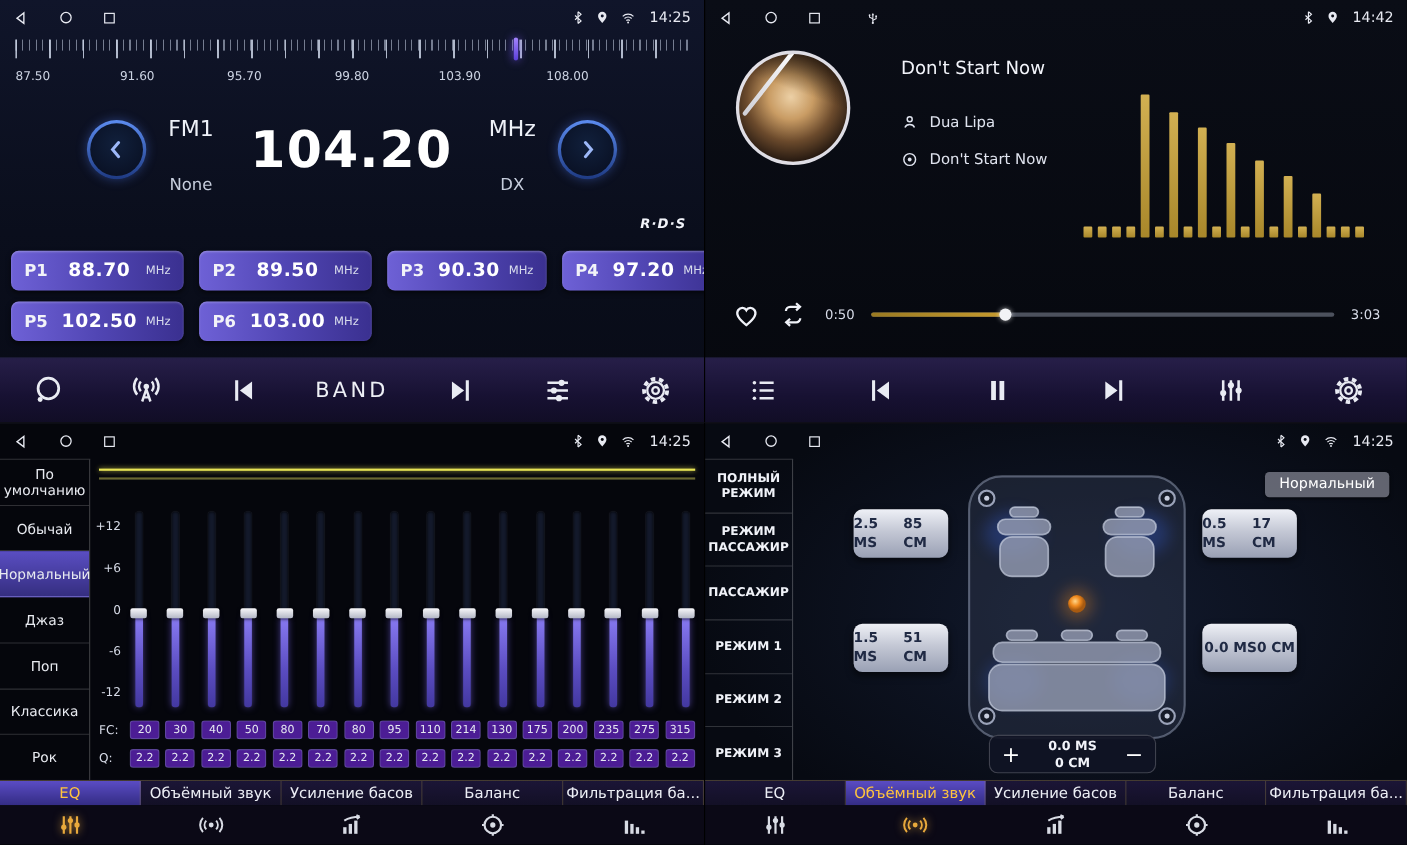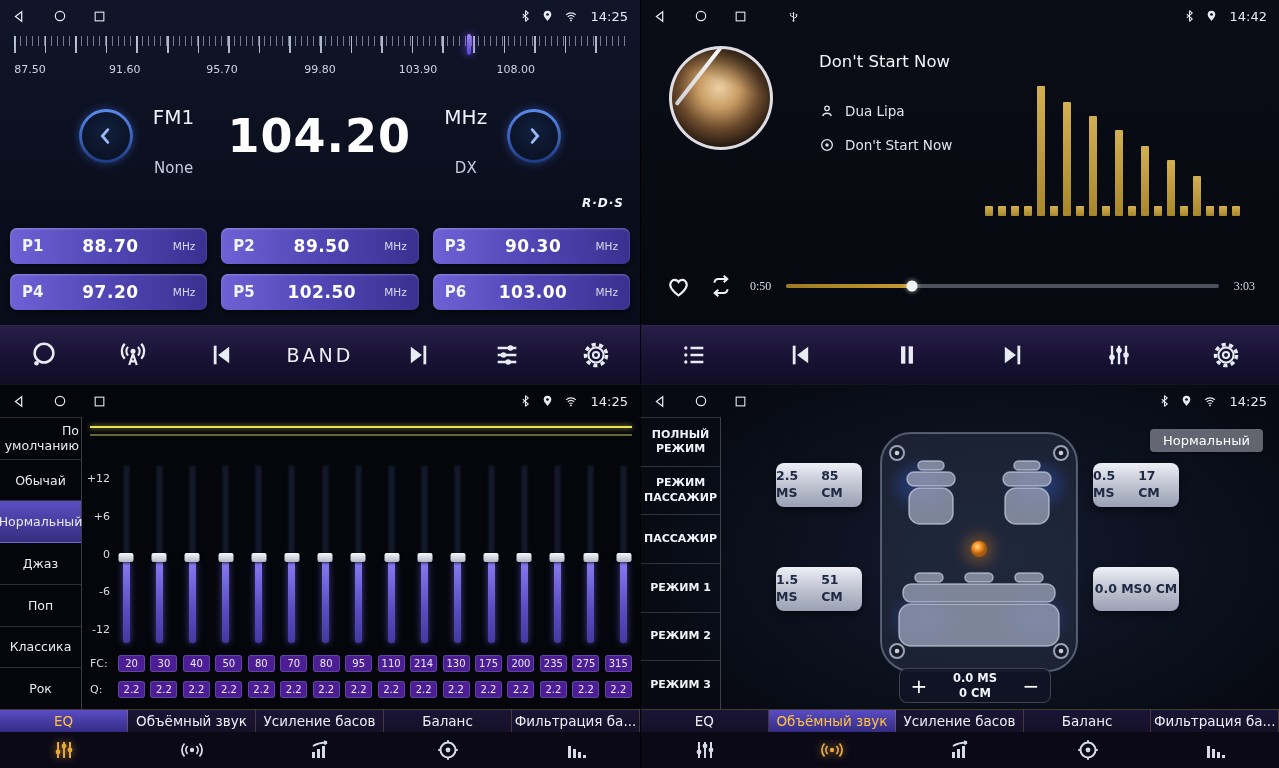--- a/index.html
+++ b/index.html
@@ -29,21 +29,21 @@
   .freq-row { display:flex; align-items:center; justify-content:center; gap:20px; margin-top:10px; height:96px; }
   .nav-circle { width:54px; height:54px; border-radius:50%; padding:3px; cursor:pointer;
     background:linear-gradient(180deg,#5c8cf0,#1e3a82); box-shadow:0 0 10px rgba(70,110,220,.45); }
   .nav-circle .inner { width:100%; height:100%; border-radius:50%; background:radial-gradient(circle at 50% 40%, #11203c, #0a1226 75%);
     display:flex; align-items:center; justify-content:center; }
   .side-col { height:86px; display:flex; flex-direction:column; justify-content:space-between; align-items:center; padding:12px 0 2px; }
   .lbl-big { font-size:20px; color:#eef1f8; }
   .lbl-sub { font-size:15px; color:#c6cddc; }
   .freq-big { font-size:46px; font-weight:bold; letter-spacing:1px; min-width:210px; text-align:center; }
   .rds { position:absolute; right:16px; top:196px; font-size:12px; font-weight:bold; font-style:italic; letter-spacing:1px; color:#f2f4fa; }
-  .preset-grid { position:absolute; left:10px; right:10px; top:228px; display:grid; grid-template-columns:repeat(3,1fr); gap:10px 14px; }
+  .preset-grid { position:absolute; left:10px; right:10px; top:228px; display:grid; grid-template-columns:repeat(4,1fr); gap:10px 14px; }
   .preset { height:36px; border-radius:7px; display:flex; align-items:center; padding:0 12px; gap:8px; cursor:pointer;
     background:linear-gradient(90deg,#6e61d6 0%,#5146b4 50%,#3a3090 100%);
     box-shadow:inset 0 1px 2px rgba(255,255,255,.28), 0 2px 5px rgba(0,0,0,.55); }
   .preset .p { font-size:15px; font-weight:bold; color:#f2f3f8; width:26px; }
   .preset .f { flex:1; text-align:center; font-size:17px; font-weight:bold; letter-spacing:.5px; }
   .preset .u { font-size:10.5px; color:#d7dbec; }
   .toolbar { position:absolute; left:0; right:0; bottom:0; height:59px; display:flex; align-items:center; justify-content:space-around;
     background:linear-gradient(180deg,#261e48 0%,#171132 60%,#110d26 100%); border-top:1px solid rgba(120,110,200,.25); color:#e9ebf3; }
   .tb-item { display:flex; align-items:center; justify-content:center; cursor:pointer; min-width:46px; }
   .band-text { font-size:19px; letter-spacing:3px; color:#eef0f6; }
@@ -58,26 +58,26 @@
     background:linear-gradient(#ffffff,#cfcfd6); transform:rotate(38deg); }
   .ptitle { position:absolute; left:178px; top:52px; font-size:16.5px; color:#f2f4fa; }
   .pmeta { position:absolute; left:178px; display:flex; align-items:center; gap:10px; font-size:13.5px; color:#dfe3ee; }
   .visualizer { position:absolute; left:344px; right:22px; top:76px; height:140px; display:flex; align-items:flex-end; gap:5px; }
   .vbar { width:8px; border-radius:1px; background:linear-gradient(180deg,#d2b052,#a8872a); }
   .pctrl { position:absolute; left:0; right:0; top:268px; height:36px; display:flex; align-items:center; padding:0 24px; gap:15px; }
   .ptrack { position:relative; flex:1; height:4px; border-radius:2px; background:#4c515d; cursor:pointer; }
   .pfill { height:100%; border-radius:2px; background:linear-gradient(90deg,#9a7a22,#c79b2e); }
   .pknob { position:absolute; top:50%; transform:translate(-50%,-50%); width:11px; height:11px; border-radius:50%;
     background:#f2f3f6; box-shadow:0 0 5px rgba(255,255,255,.65); cursor:pointer; }
-  .ptime { font-size:12px; color:#d8dce8;font-family:Liberation Serif, serif; }
+  .ptime { font-size:12px; color:#d8dce8; }
 
   
   .sidebar { position:absolute; left:0; top:32px; bottom:58px; width:82px; display:flex; flex-direction:column;
     border-right:1px solid rgba(255,255,255,.22); border-top:1px solid rgba(255,255,255,.16); }
-  .side-item { flex:1; display:flex; align-items:center; justify-content:center; text-align:right; font-size:12.5px;
+  .side-item { flex:1; display:flex; align-items:center; justify-content:center; text-align:center; font-size:12.5px;
     line-height:1.2; padding:2px 2px; color:#e8eaf0; border-bottom:1px solid rgba(255,255,255,.17); cursor:pointer; }
   .side-item.sel { background:linear-gradient(180deg,#5a4ec2,#352e80); }
   .eq-main { position:absolute; left:82px; right:0; top:32px; bottom:58px; }
   .eq-curve  { position:absolute; left:8px; right:8px; top:9px;  height:2px;   background:#e8e455; box-shadow:0 0 5px rgba(232,228,85,.8); }
   .eq-curve2 { position:absolute; left:8px; right:8px; top:17px; height:1.5px; background:rgba(205,200,85,.5); }
   .gain-scale { position:absolute; left:0; top:55px; height:164px; width:32px; display:flex; flex-direction:column;
     justify-content:space-between; align-items:flex-end; padding-right:4px; font-size:11px; color:#d6dae6; }
   .eq-sliders { position:absolute; left:36px; right:8px; top:48px; height:178px; display:flex; justify-content:space-between; }
   .eq-col { width:16px; display:flex; justify-content:center; cursor:pointer; }
   .eq-track { position:relative; width:7px; height:100%; border-radius:3px; background:#141a2c;

